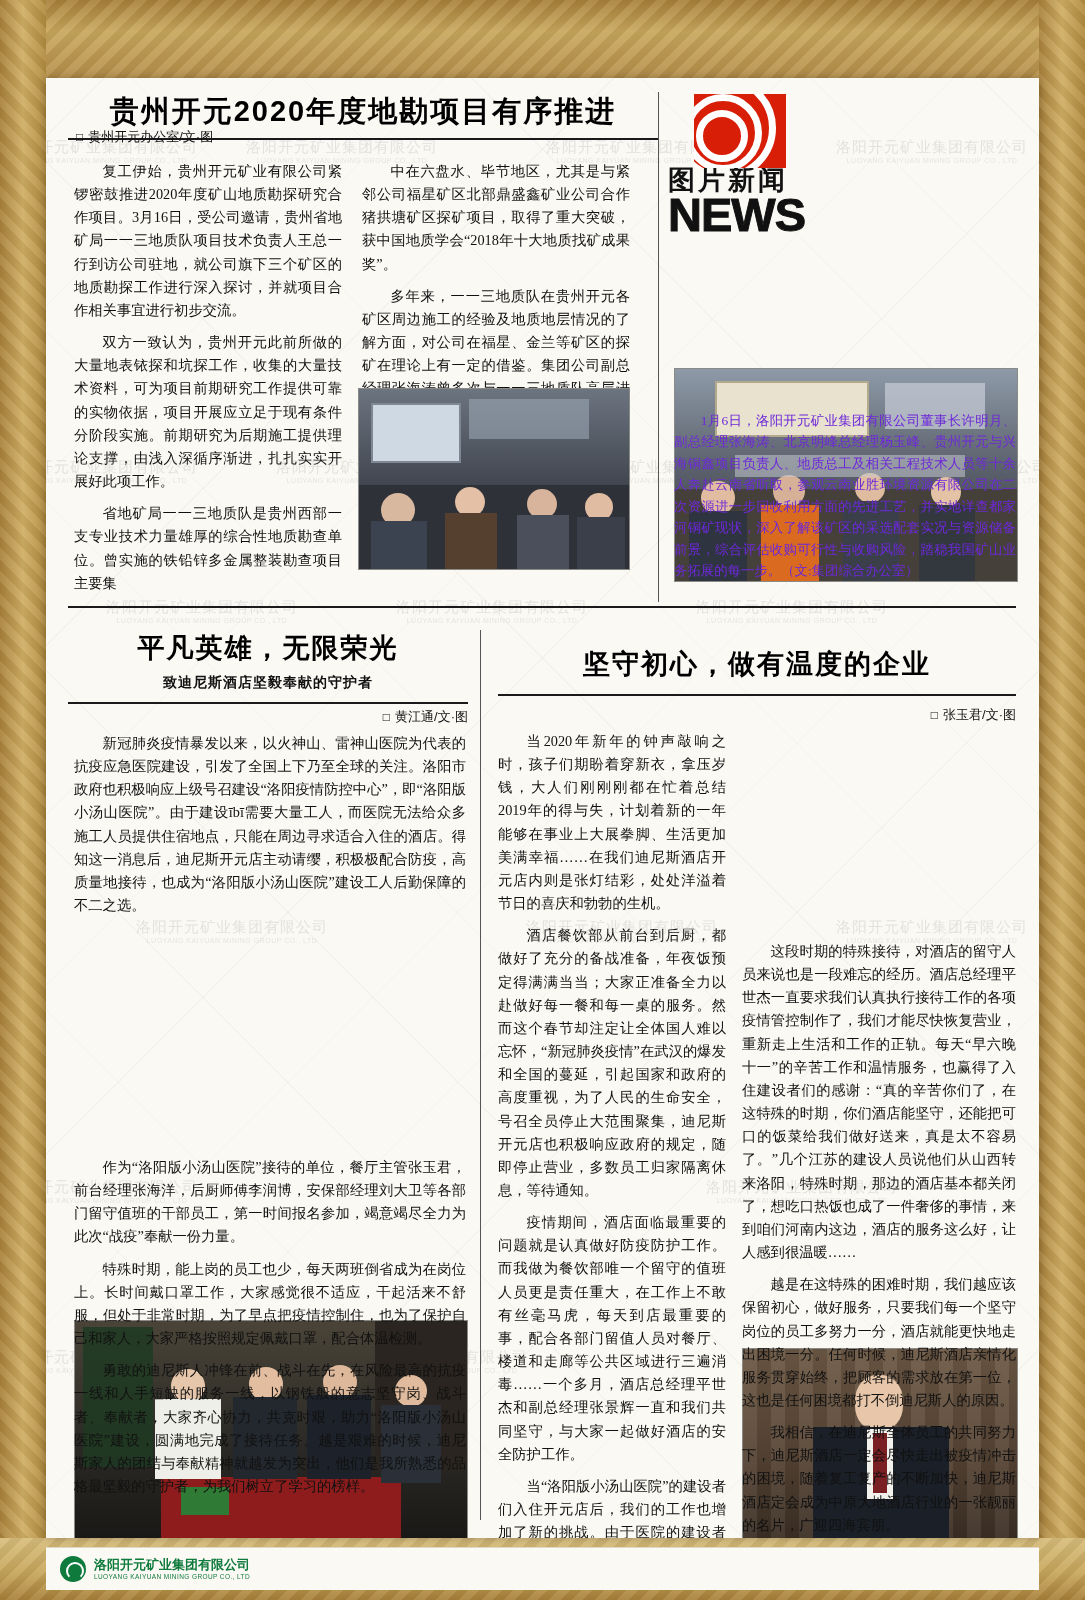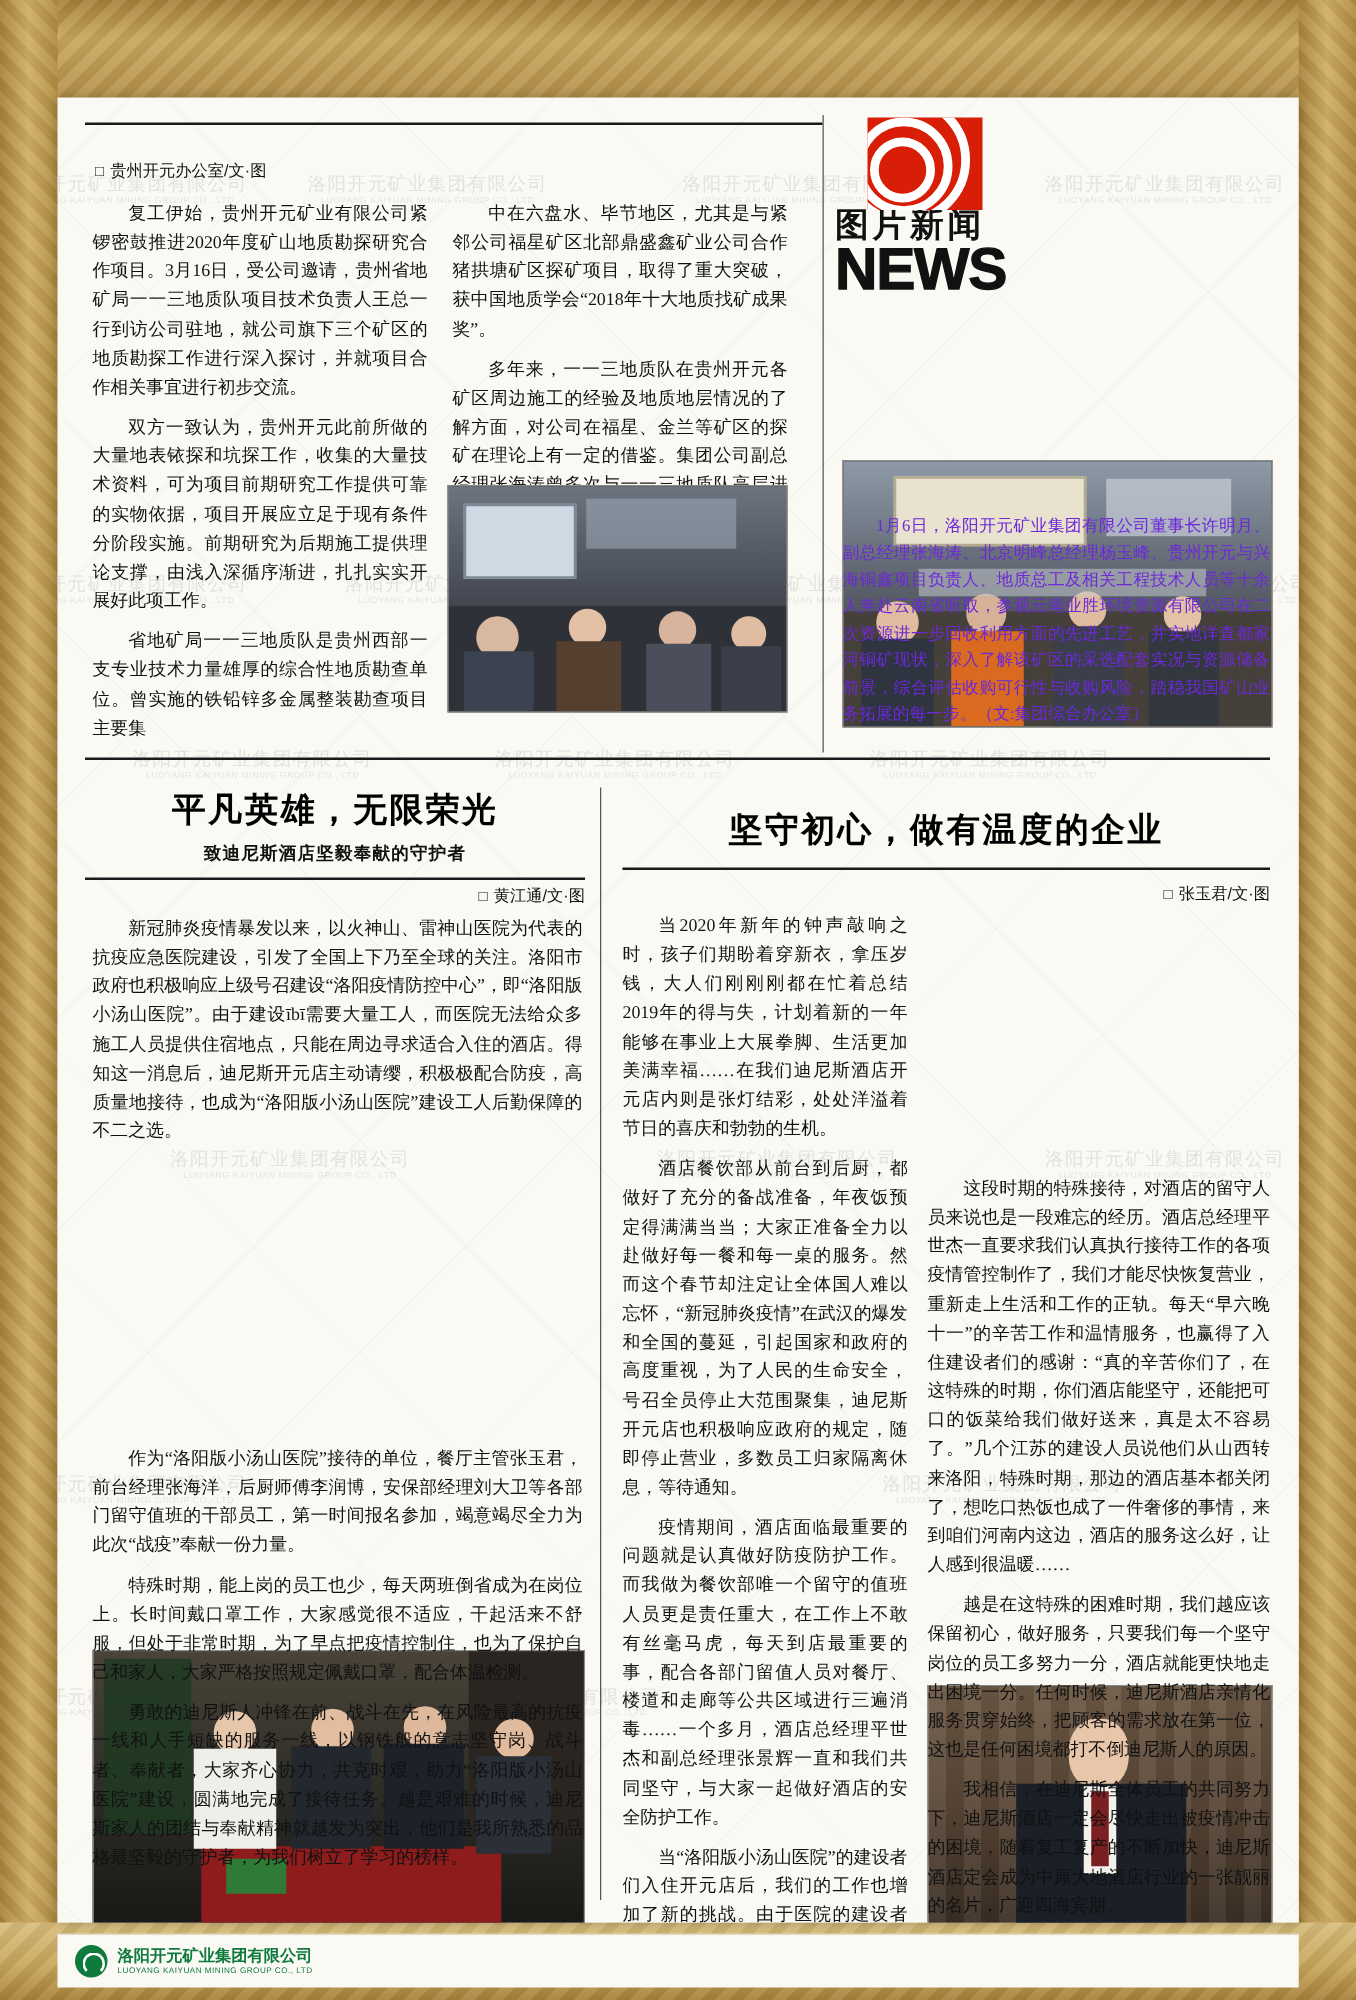--- a/index.html
+++ b/index.html
@@ -358,20 +358,21 @@
       <span>洛阳开元矿业集团有限公司</span>
       <span class="wm-sub">LUOYANG KAIYUAN MINING GROUP CO., LTD</span>
     </div>
     <div class="wm" style="left:700px; top:1270px;">
       <span>洛阳开元矿业集团有限公司</span>
       <span class="wm-sub">LUOYANG KAIYUAN MINING GROUP CO., LTD</span>
     </div>
   </div>
 
   <div class="zone" style="left:22px; top:14px; width:590px;">
+    <div class="hl-main">贵州开元2020年度地勘项目有序推进</div>
     <hr class="rule">
   </div>
 
   <div class="zone byline" style="left:30px; top:50px; width:280px;">
     <span class="sq">贵州开元办公室/文·图</span>
   </div>
 
   <div class="zone col-body" style="left:28px; top:82px; width:268px;">
     <p>复工伊始，贵州开元矿业有限公司紧锣密鼓推进2020年度矿山地质勘探研究合作项目。3月16日，受公司邀请，贵州省地矿局一一三地质队项目技术负责人王总一行到访公司驻地，就公司旗下三个矿区的地质勘探工作进行深入探讨，并就项目合作相关事宜进行初步交流。</p>
     <p>双方一致认为，贵州开元此前所做的大量地表铱探和坑探工作，收集的大量技术资料，可为项目前期研究工作提供可靠的实物依据，项目开展应立足于现有条件分阶段实施。前期研究为后期施工提供理论支撑，由浅入深循序渐进，扎扎实实开展好此项工作。</p>

